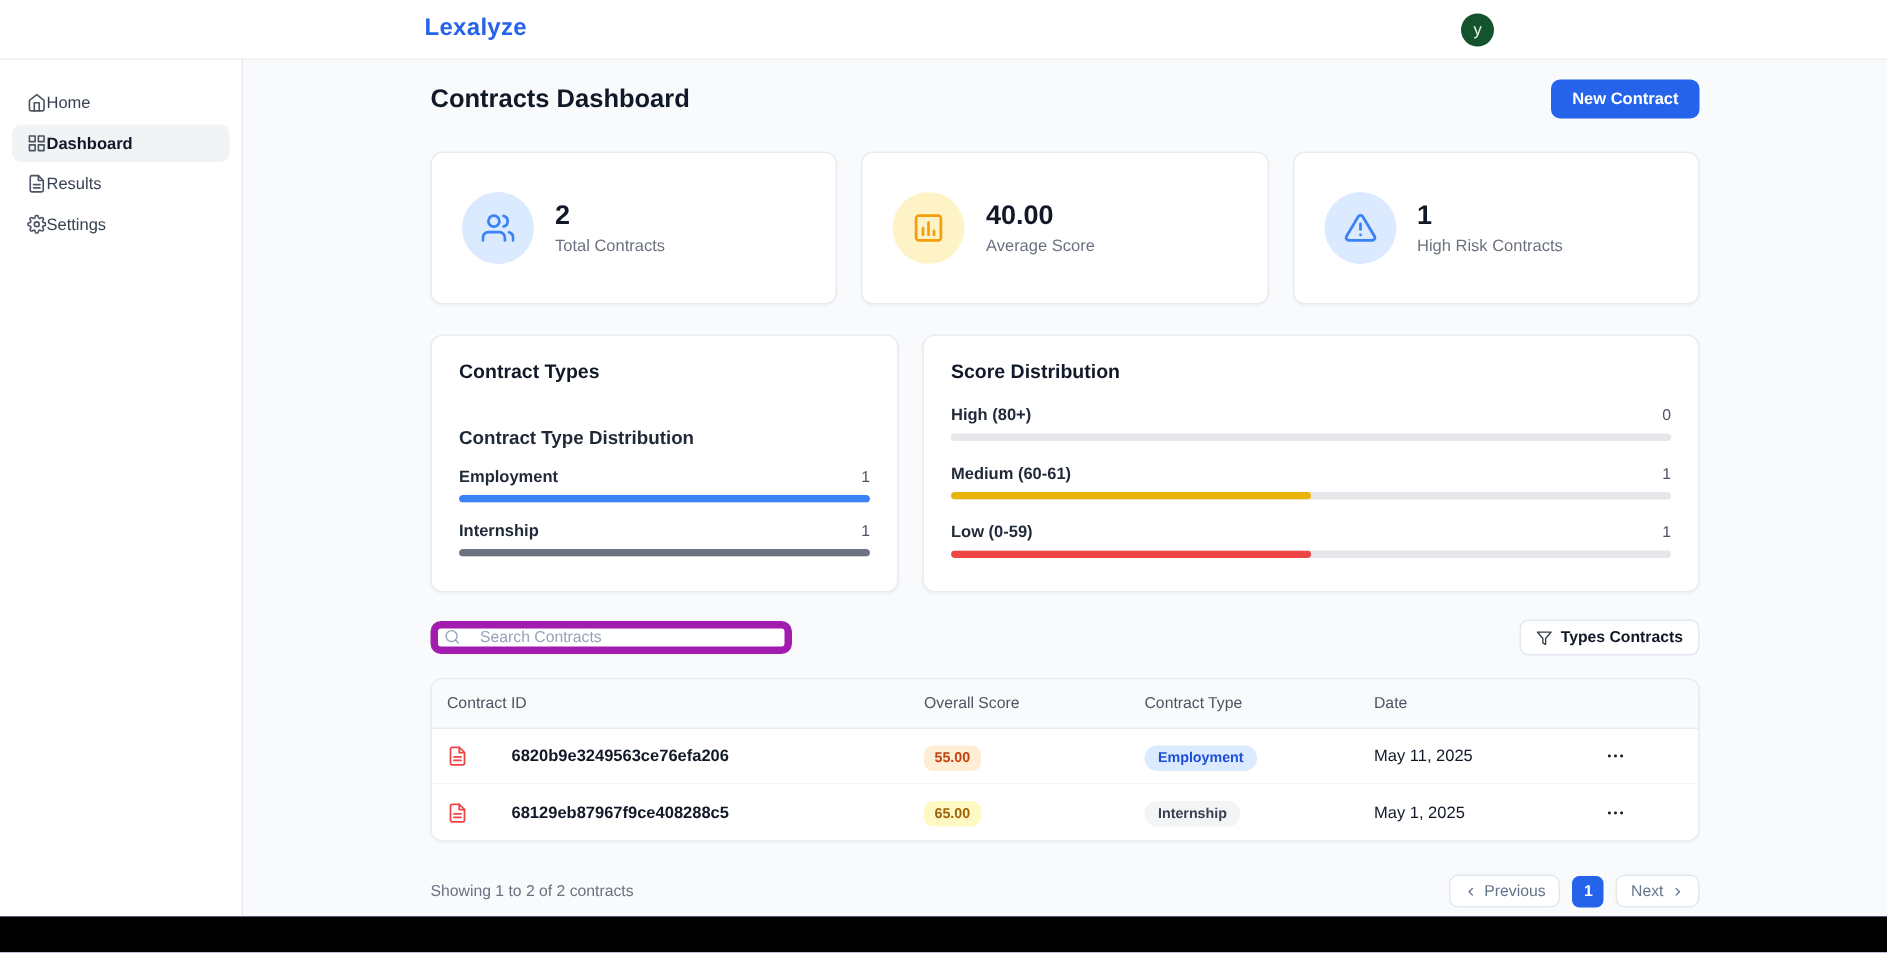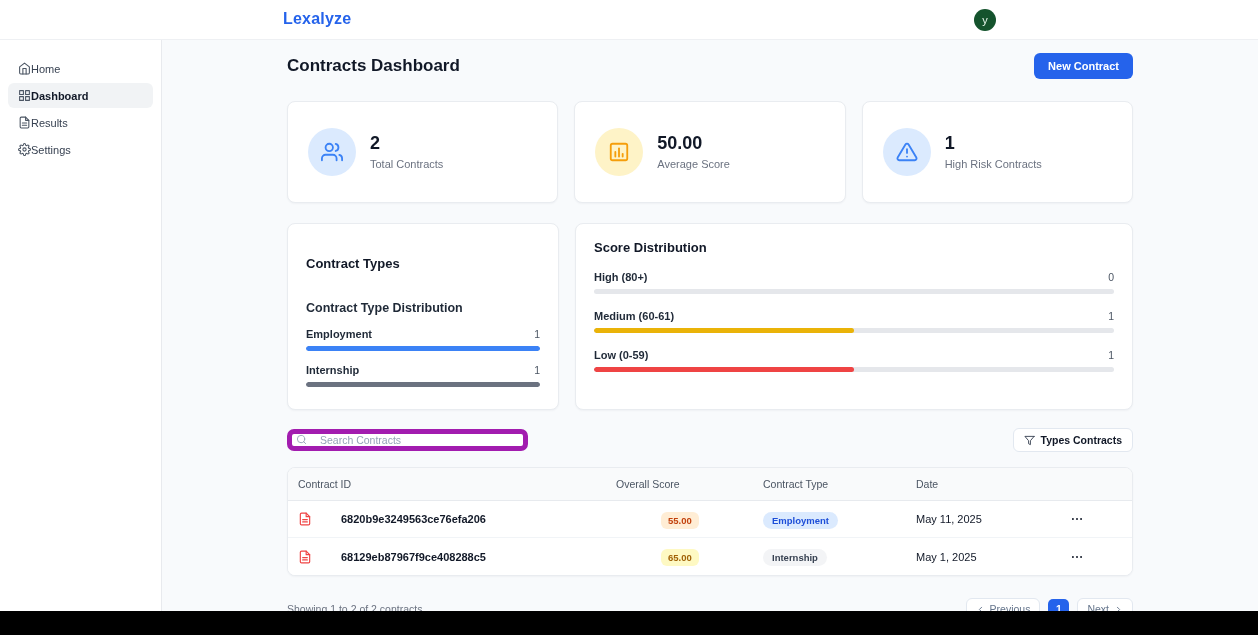--- a/index.html
+++ b/index.html
@@ -31,21 +31,21 @@
   
   .stats-row { display:flex; gap:16px; margin-top:22px; }
   .stat-card { flex:1; padding:26px 20px; display:flex; align-items:center; gap:14px; }
   .stat-icon { width:48px; height:48px; border-radius:50%; display:flex; align-items:center; justify-content:center; flex:none; }
   .stat-icon svg { width:22px; height:22px; }
   .stat-value { font-size:18px; font-weight:bold; color:#111827; line-height:1.1; }
   .stat-label { font-size:11px; color:#6b7280; margin-top:4px; }
 
   
   .charts-row { display:flex; gap:16px; margin-top:20px; align-items:stretch; }
-  .types-card { width:272px; flex:none; padding:32px 18px 22px; }
+  .types-card { width:312px; flex:none; padding:16px 18px 22px; }
   .dist-card { flex:1; padding:16px 18px 22px; }
   .card-title { font-size:13px; font-weight:bold; color:#111827; }
   .sub-title { font-size:12.5px; font-weight:bold; color:#1f2937; margin-top:30px; }
   .bar-row { margin-top:13px; }
   .bar-head { display:flex; justify-content:space-between; align-items:baseline; }
   .bar-label { font-size:11px; font-weight:bold; color:#1f2937; }
   .bar-count { font-size:10.5px; color:#4b5563; }
   .bar-track { margin-top:6px; height:5px; background:#e5e7eb; border-radius:3px; overflow:hidden; }
   .bar-fill { height:100%; border-radius:3px; }
   .dist-row { margin-top:16px; }
@@ -65,21 +65,21 @@
   .table-card { margin-top:15px; overflow:hidden; }
   .t-grid { display:grid; grid-template-columns:318px 147px 153px 152px 1fr; align-items:center; }
   .t-head { background:#f9fafb; border-bottom:1px solid #e7eaee; }
   .t-head .cell { padding:10px 10px; font-size:10.5px; color:#4b5563; }
   .t-row { height:37px; border-bottom:1px solid #f1f4f7; background:#fff; }
   .t-row:last-child { border-bottom:none; }
   .cellpad { padding-left:10px; }
   .id-cell { display:flex; align-items:center; gap:8px; }
   .id-cell svg { width:14px; height:14px; color:#ef4444; flex:none; }
   .id-text { font-size:11px; font-weight:bold; color:#111827;padding-left:21px; }
-  .badge { display:inline-block; font-size:9.5px; font-weight:bold; padding:3px 7px; border-radius:6px;margin-left:45px; }
+  .badge { display:inline-block; font-size:9.5px; font-weight:bold; padding:3px 7px; border-radius:6px; }
   .pill { display:inline-block; font-size:9.5px; font-weight:600; padding:3px 9px; border-radius:9px; }
   .date-text { font-size:11px; color:#111827; }
   .row-menu { background:none; border:none; cursor:pointer; color:#111827; display:flex; padding:2px; }
   .row-menu svg { width:14px; height:14px; }
 
   
   .footer-row { display:flex; justify-content:space-between; align-items:center; margin-top:22px; }
   .showing { font-size:10.5px; color:#6b7280; }
   .pagination { display:flex; align-items:center; gap:8px; }
   .page-btn { display:flex; align-items:center; gap:5px; background:#fff; border:1px solid #e2e8f0; border-radius:6px; padding:4px 9px; font-size:10.5px; color:#64748b; cursor:pointer; font-family:inherit; }
@@ -168,21 +168,21 @@
           <div class="card stat-card">
             <span class="stat-icon" style="background: rgb(254, 243, 199); color: rgb(245, 158, 11);">
               <svg viewBox="0 0 24 24" fill="none" stroke="currentColor" stroke-width="2" stroke-linecap="round" stroke-linejoin="round">
                   <rect x="3" y="3" width="18" height="18" rx="2"></rect>
                   <line x1="8" y1="17" x2="8" y2="12"></line>
                   <line x1="12" y1="17" x2="12" y2="8"></line>
                   <line x1="16" y1="17" x2="16" y2="14"></line>
                 </svg>
             </span>
             <div class="stat-text">
-              <div class="stat-value">50.00</div>
+              <div class="stat-value">40.00</div>
               <div class="stat-label">Average Score</div>
             </div>
           </div>
           <div class="card stat-card">
             <span class="stat-icon" style="background: rgb(219, 234, 254); color: rgb(59, 130, 246);">
               <svg viewBox="0 0 24 24" fill="none" stroke="currentColor" stroke-width="2" stroke-linecap="round" stroke-linejoin="round">
                   <path d="M10.29 3.86L1.82 18a2 2 0 0 0 1.71 3h16.94a2 2 0 0 0 1.71-3L13.71 3.86a2 2 0 0 0-3.42 0z"></path>
                   <line x1="12" y1="9" x2="12" y2="13"></line>
                   <line x1="12" y1="17" x2="12.01" y2="17"></line>
                 </svg>

